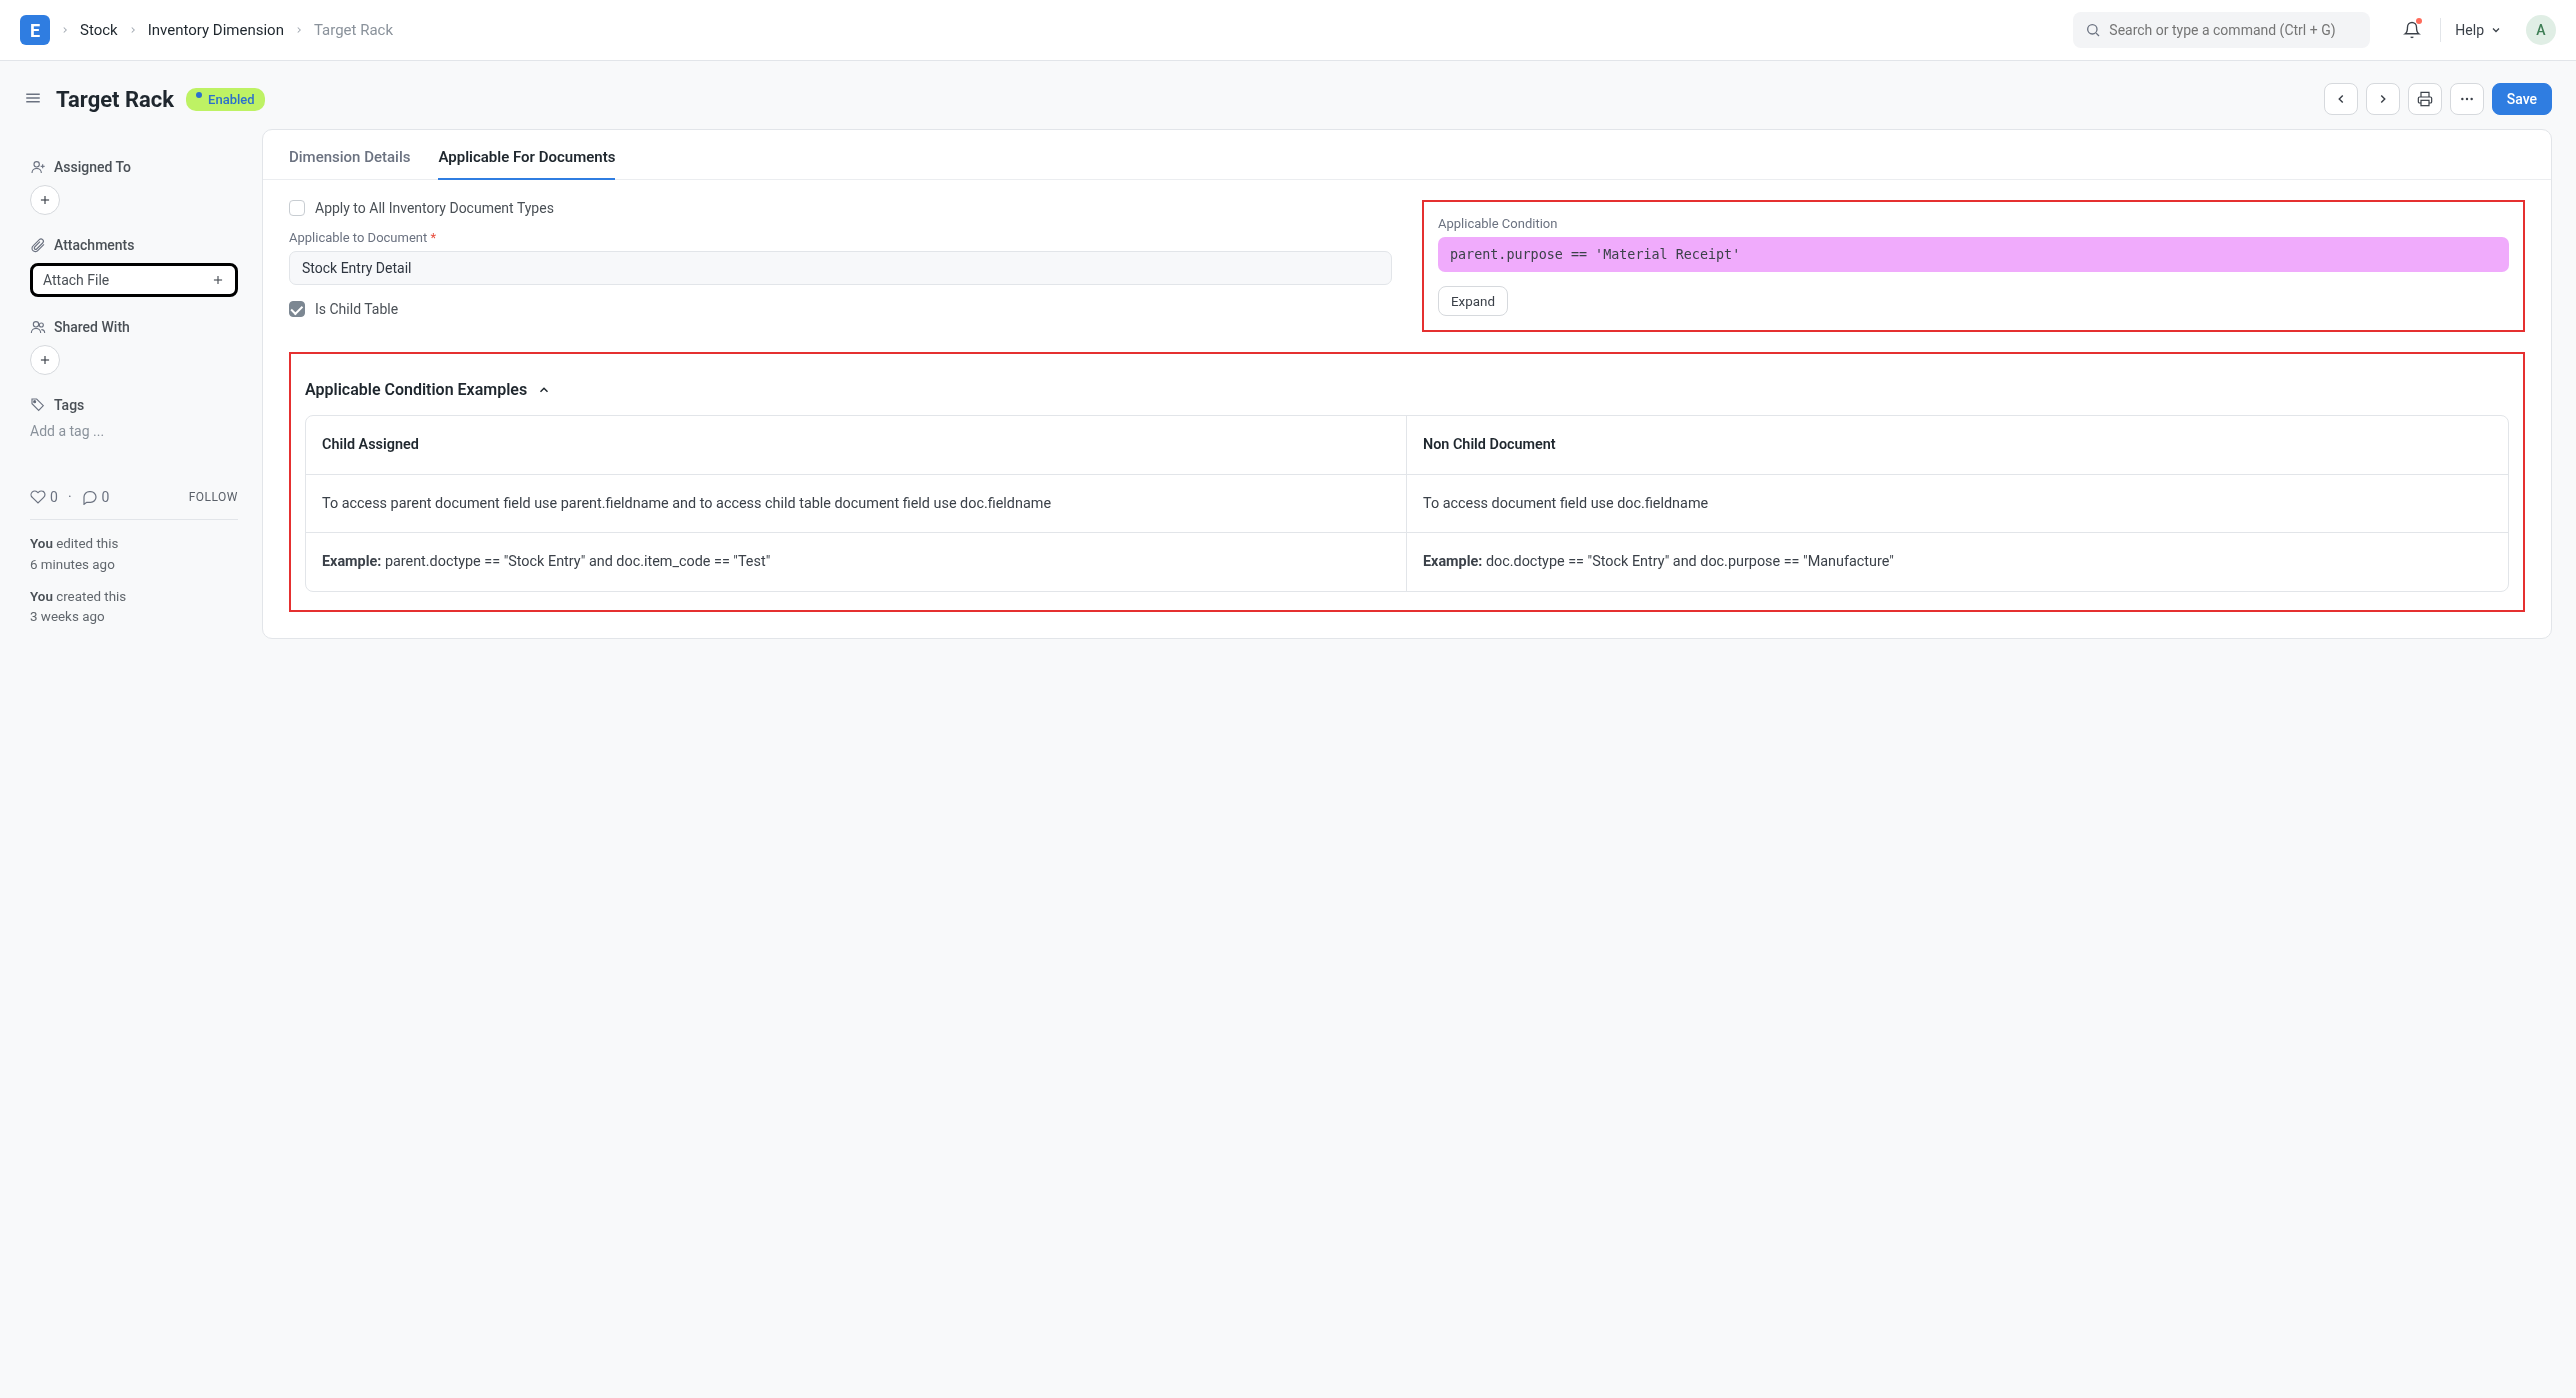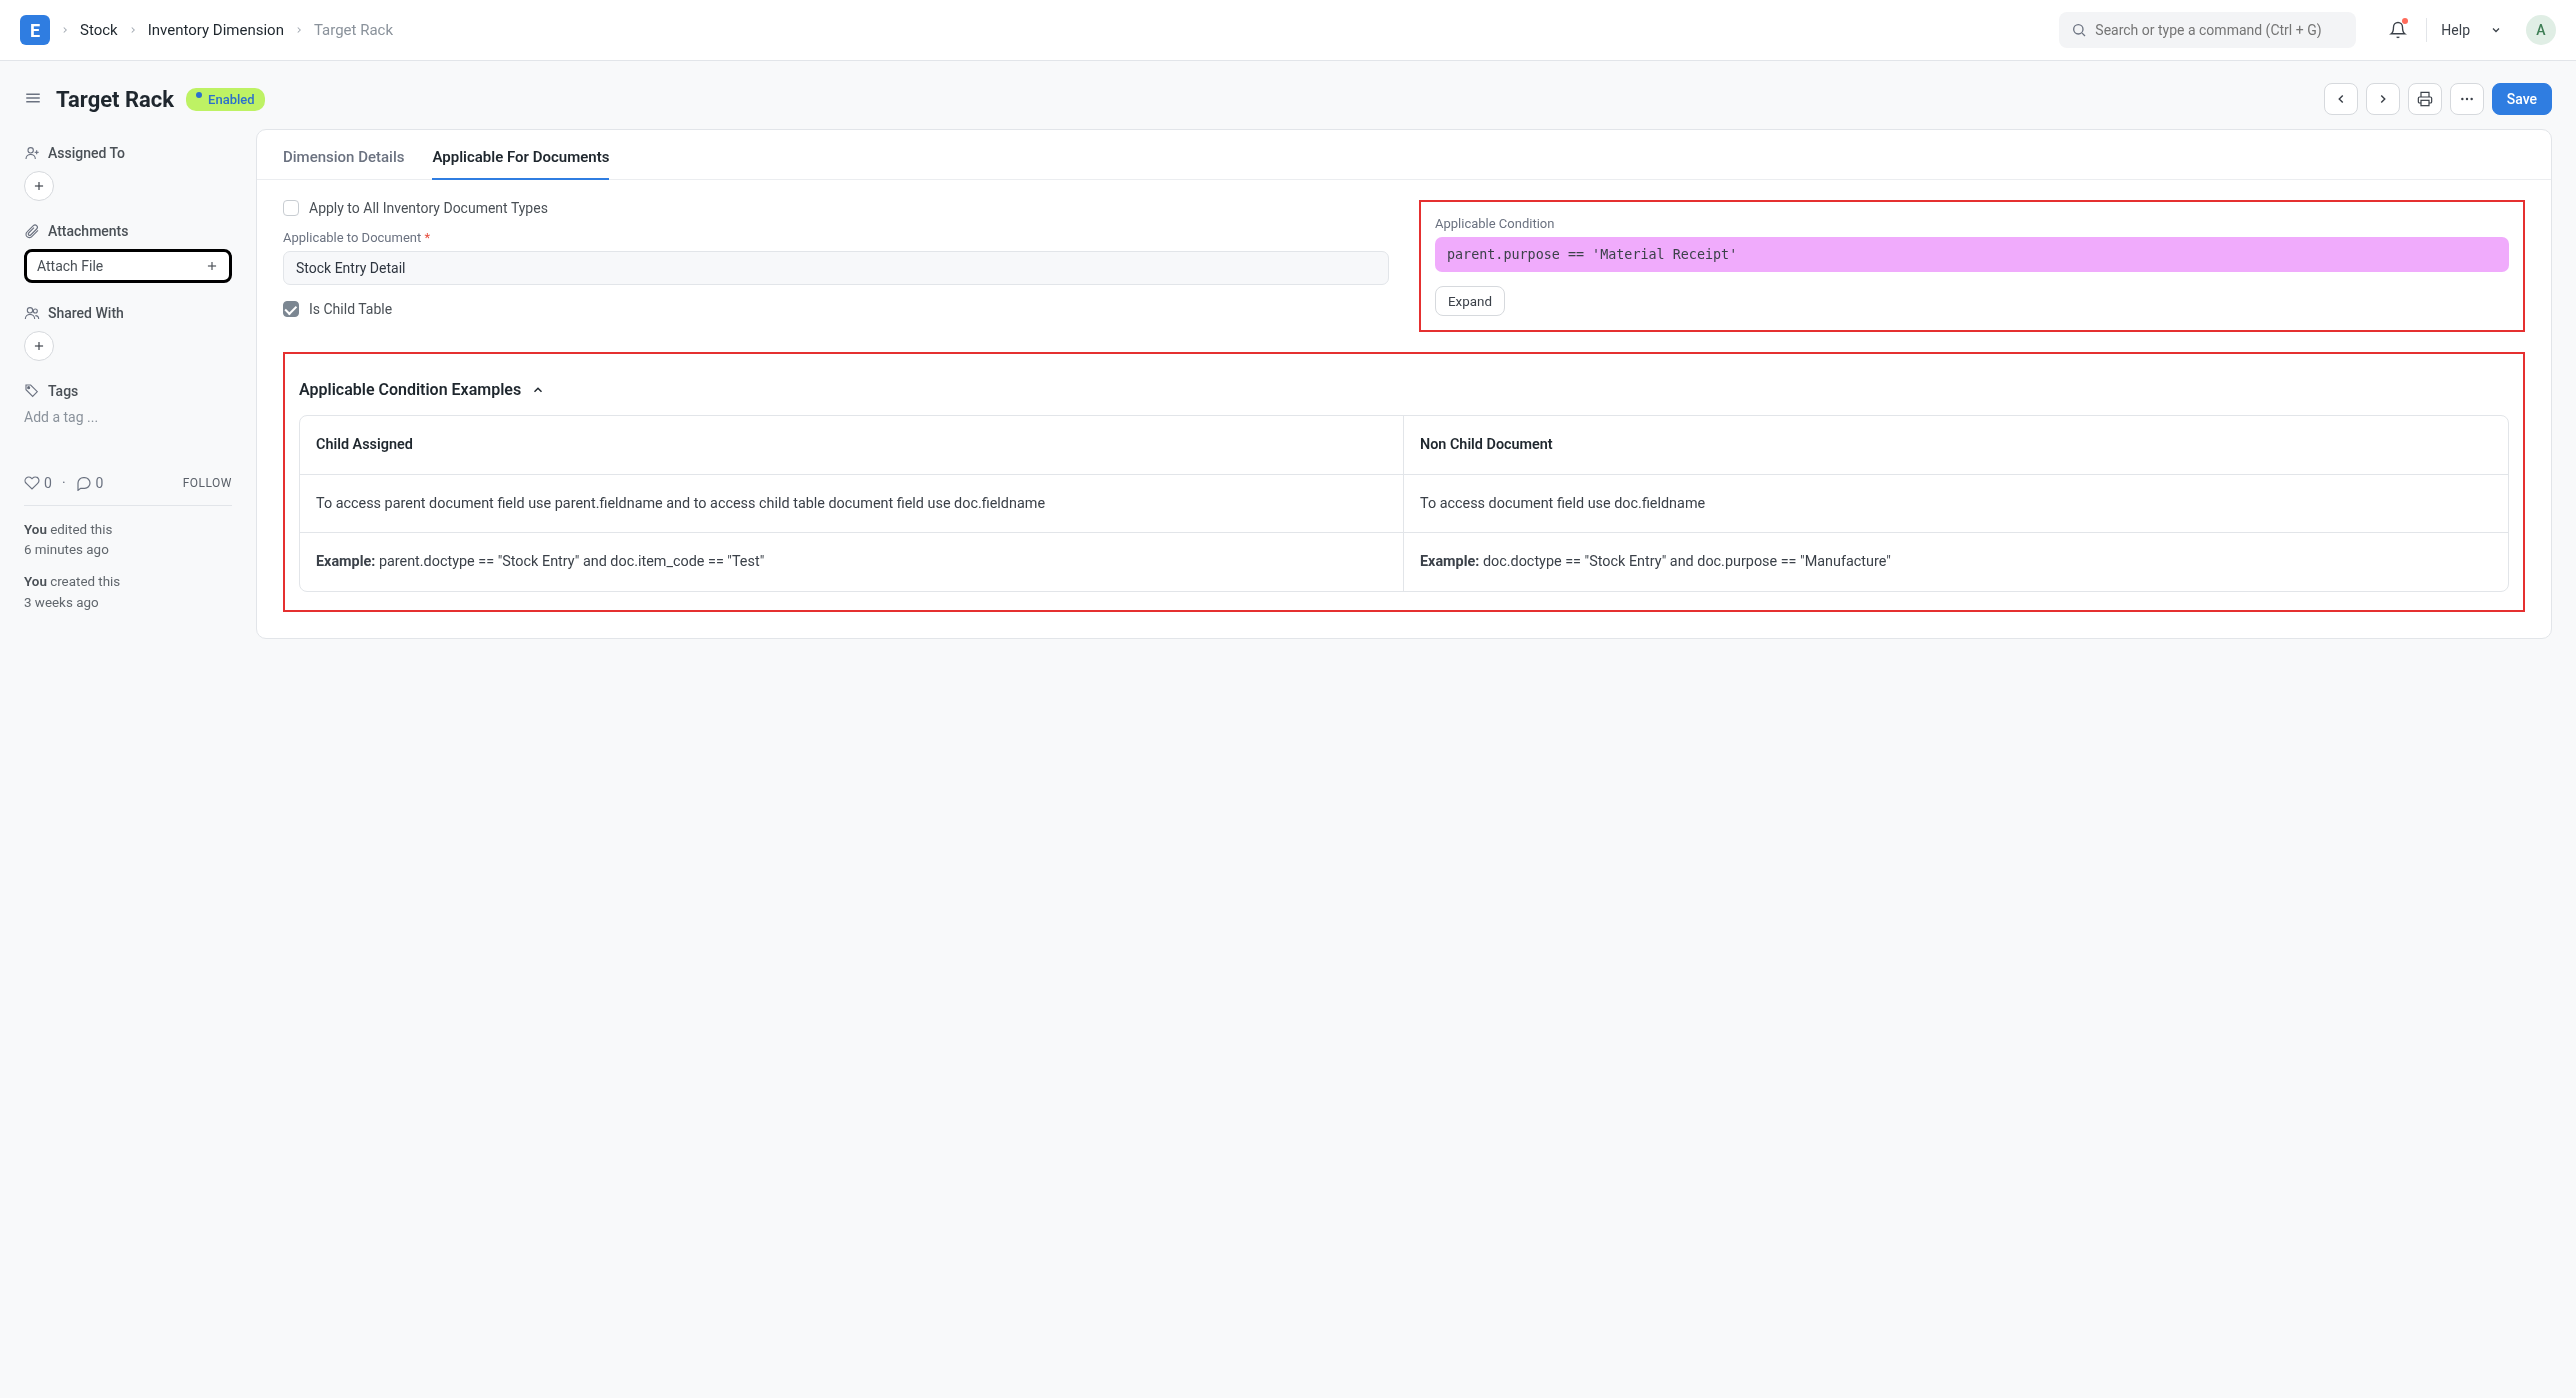--- a/index.html
+++ b/index.html
@@ -99,21 +99,21 @@
       border-radius: 50%;
     }
     .vline {
       width: 1px;
       height: 24px;
       background: #e2e5e9;
     }
     .help-menu {
       display: flex;
       align-items: center;
-      gap: 20px;
+      gap: 6px;
       cursor: pointer;
       font-size: 14px;
       color: #3b4149;
     }
     .avatar {
       width: 30px;
       height: 30px;
       border-radius: 50%;
       background: #e0eee5;
       display: flex;
@@ -185,23 +185,23 @@
     .btn.primary {
       background: #2f7de1;
       color: #fff;
       border-color: #2f7de1;
       font-weight: 500;
       padding: 0 14px;
     }
     
     .layout {
       display: flex;
-      padding: 0 24px 30px 24px;
+      padding: 0 24px 30px 30px;
       gap: 24px;
-      align-items: center;
+      align-items: flex-end;
     }
     .sidebar {
       width: 208px;
       padding-top: 2px;
       color: #4a5056;
     }
     .side-section {
       margin-bottom: 22px;
     }
     .side-label {

